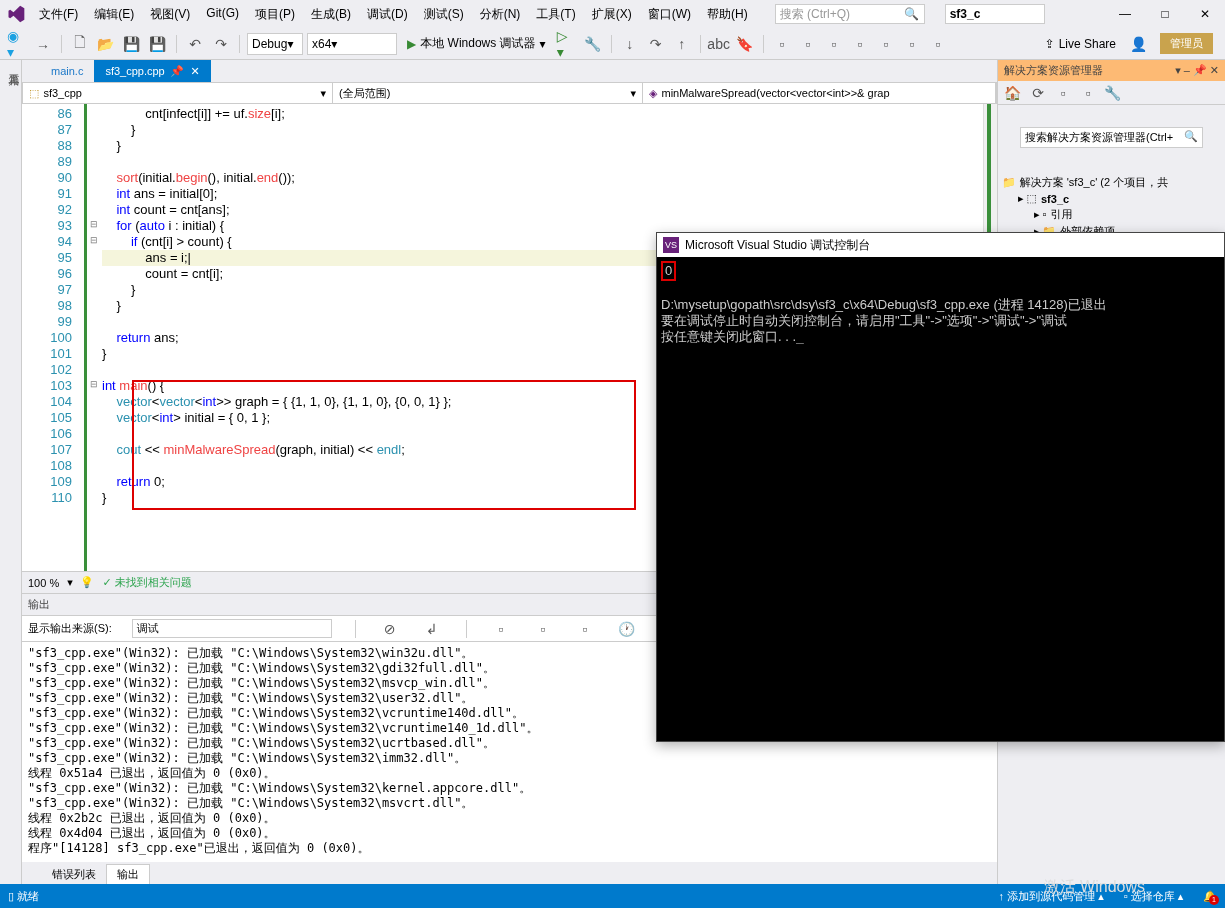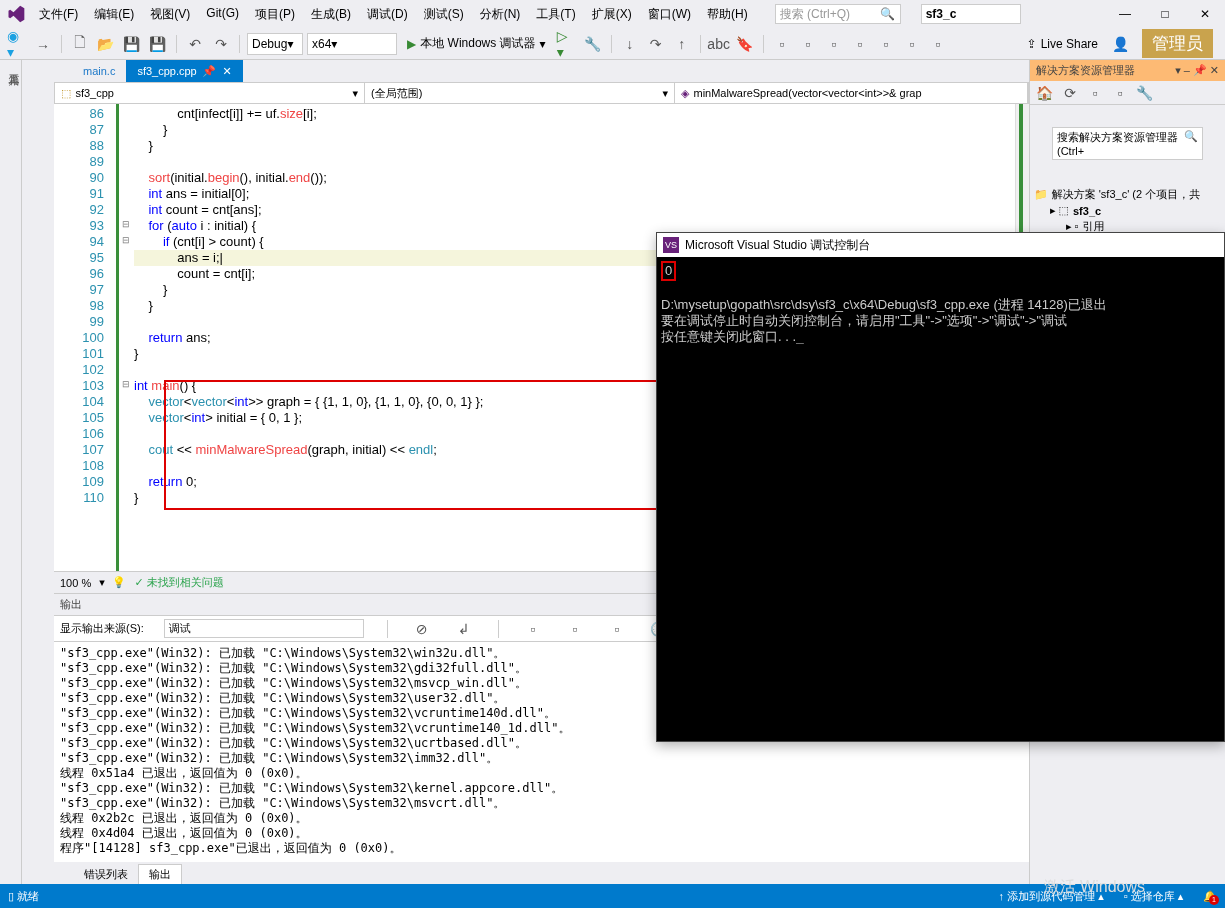--- a/index.html
+++ b/index.html
@@ -1,36 +1,36 @@
 <!DOCTYPE html>
 <html><head>
 <meta charset="utf-8">
 <style>
 * { margin:0; padding:0; box-sizing:border-box; font-family:"Microsoft YaHei",Consolas,sans-serif; }
 body { background:#eeeef2; font-size:12px; overflow:hidden; width:1225px; height:908px; position:relative; }
 .titlebar { height:28px; background:#eeeef2; display:flex; align-items:center; }
 .vs-icon { width:20px; height:20px; margin:0 6px; }
 .menu { display:flex; gap:2px; }
 .menu-item { padding:4px 7px; cursor:pointer; }
-.search-box { margin-left:20px; width:126px; height:20px; border:1px solid #ccc; background:#fff; display:flex; align-items:center; padding:0 4px; color:#999; }
+.search-box { margin-left:20px; width:150px; height:20px; border:1px solid #ccc; background:#fff; display:flex; align-items:center; padding:0 4px; color:#999; }
 .search-box .mag { margin-left:auto; }
 .project-sel { margin-left:20px; width:100px; height:20px; border:1px solid #ccc; background:#fff; padding:0 4px; display:flex; align-items:center; font-weight:bold; }
 .win-btns { margin-left:auto; display:flex; }
 .win-btn { width:40px; height:28px; display:flex; align-items:center; justify-content:center; }
 .toolbar { height:32px; background:#eeeef2; border-bottom:1px solid #ccc; display:flex; align-items:center; padding:0 6px; gap:4px; }
 .tb-btn { width:22px; height:22px; display:flex; align-items:center; justify-content:center; border:1px solid transparent; font-size:14px; color:#555; }
 .tb-sep { width:1px; height:18px; background:#ccc; margin:0 3px; }
 .tb-combo { height:22px; border:1px solid #ccc; background:#fff; padding:0 4px; display:flex; align-items:center; }
 .start-btn { height:22px; display:flex; align-items:center; padding:0 6px; gap:4px; }
 .play { color:#388a34; }
 .live-share { margin-left:auto; display:flex; align-items:center; gap:4px; padding:0 8px; }
-.admin-btn { background:#c9a34d; color:#fff; padding:3px 10px; margin:0 6px; font-size:17px; }
+.admin-btn { background:#c9a34d; color:#fff; padding:3px 10px; margin:0 6px; font-size:11px; }
 .main-area { display:flex; height:calc(100% - 28px - 32px - 24px); }
 .left-gutter { width:22px; background:#eeeef2; border-right:1px solid #ccc; writing-mode:vertical-rl; text-orientation:mixed; font-size:11px; padding-top:6px; color:#555; }
-.editor-col { flex:0 0 975px; display:flex; flex-direction:column;margin-left:32px; }
+.editor-col { flex:0 0 975px; display:flex; flex-direction:column; }
 .tabs { height:22px; background:#eeeef2; display:flex; align-items:flex-end; padding-left:18px; }
 .tab { height:22px; padding:0 10px; display:flex; align-items:center; border:1px solid transparent; font-size:11px; }
 .tab.inactive { background:#eeeef2; color:#1c78c8; }
 .tab.active { background:#007acc; color:#fff; }
 .tab.active .pin, .tab.active .x { color:#fff; margin-left:6px; }
 .crumb-bar { height:22px; background:#fff; border:1px solid #ccc; display:flex; }
 .crumb { flex:1; padding:0 6px; display:flex; align-items:center; border-right:1px solid #ccc; font-size:11px; }
 .crumb .cube { color:#b8860b; margin-right:4px; }
 .editor { flex:1; background:#fff; display:flex; overflow:hidden; position:relative; font-family:Consolas,monospace; font-size:13px; }
 .gutter { width:60px; text-align:right; padding-right:10px; color:#2b91af; background:#fff; line-height:16px; padding-top:2px; }

